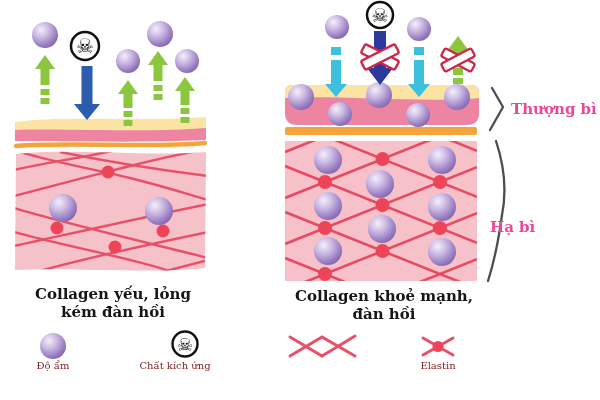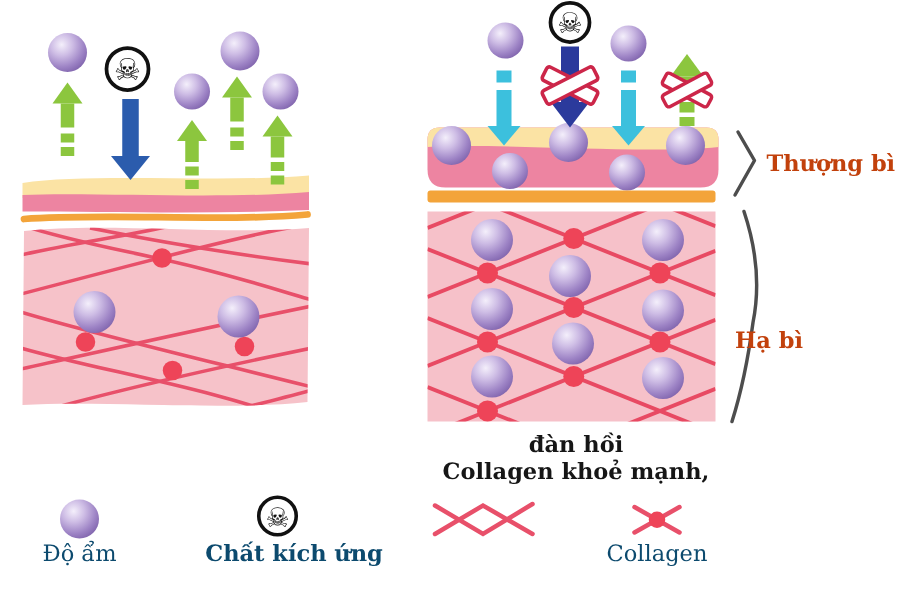--- a/index.html
+++ b/index.html
@@ -1,23 +1,23 @@
 <!DOCTYPE html>
 <html><head>
 <meta charset="utf-8">
 <style>
   html,body{margin:0;padding:0;background:#fff;}
   .stage{position:relative;width:600px;height:400px;background:#fff;overflow:hidden;
          font-family:"DejaVu Serif","Liberation Serif",serif;}
   .stage svg{position:absolute;left:0;top:0;}
   .lbl{position:absolute;color:#1f1f1f;white-space:nowrap;}
-  .layer-lbl{font-size:15px;font-weight:bold;color:#c2410c;}
+  .layer-lbl{font-size:15px;font-weight:bold;color:#ec4899;}
   .caption{font-weight:bold;font-size:15px;line-height:1.18;text-align:center;color:#161616;white-space:normal;}
   .caption span{display:block;}
-  .legend-lbl{font-size:15px;text-align:center;color:#0c4a6e;}
+  .legend-lbl{font-size:10px;text-align:center;color:#7f1d1d;}
   .skull-text{font-family:"DejaVu Sans",sans-serif;fill:#101010;text-anchor:middle;}
 </style>
 </head>
 <body>
 
 <div class="stage">
 
 <svg width="600" height="400" viewBox="0 0 600 400">
   <defs>
     <radialGradient id="sph" cx="0.35" cy="0.3" r="0.8">
@@ -220,21 +220,25 @@
       <line x1="423" y1="338" x2="453" y2="355"></line>
       <line x1="423" y1="355" x2="453" y2="338"></line>
     </g>
     <circle cx="438" cy="346.5" r="5.5" fill="#ee4458"></circle>
   </g>
 </svg>
 
   <div class="lbl layer-lbl" style="left:511px;top:100px;">Thượng bì</div>
   <div class="lbl layer-lbl" style="left:490px;top:218px;">Hạ bì</div>
 
+  <div class="lbl caption" style="left:18px;top:286px;width:190px;">
+    <span>Collagen yếu, lỏng</span>
+    <span>kém đàn hồi</span>
+  </div>
   <div class="lbl caption" style="left:286px;top:288px;width:196px;">
+    <span>Collagen khoẻ mạnh,</span>
     <span>đàn hồi</span>
-    <span>Collagen khoẻ mạnh,</span>
   </div>
 
   <div class="lbl legend-lbl" style="left:18px;top:360px;width:70px;">Độ ẩm</div>
-  <div class="lbl legend-lbl" style="left:134px;top:360px;width:124px;font-weight:bold;">Chất kích ứng</div>
-  <div class="lbl legend-lbl" style="left:398px;top:360px;width:80px;">Collagen</div>
+  <div class="lbl legend-lbl" style="left:113px;top:360px;width:124px;">Chất kích ứng</div>
+  <div class="lbl legend-lbl" style="left:398px;top:360px;width:80px;">Elastin</div>
 </div>
 
 </body></html>

